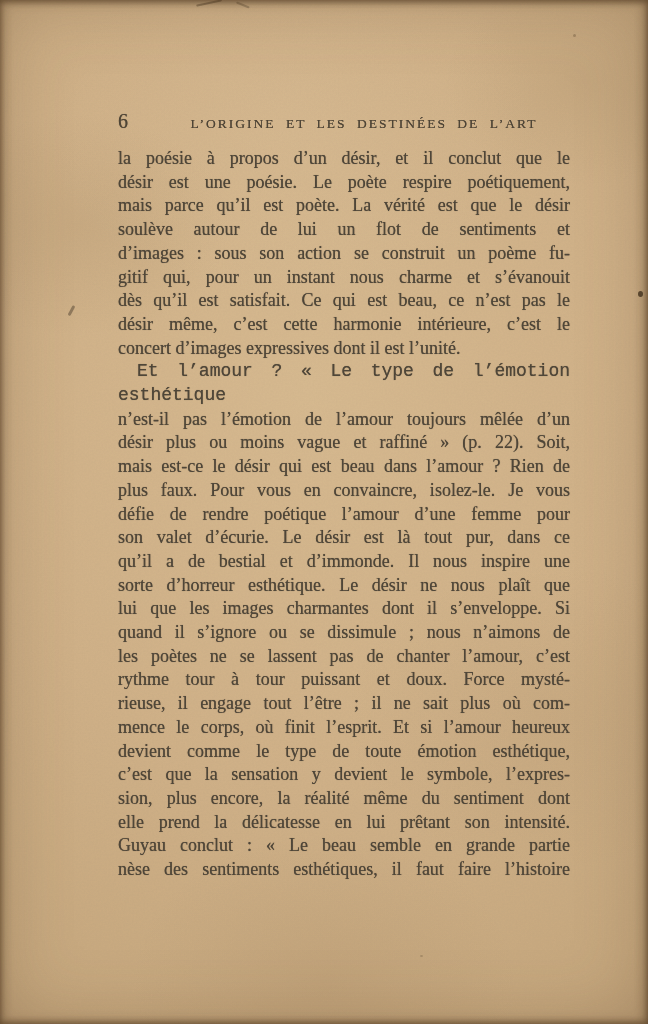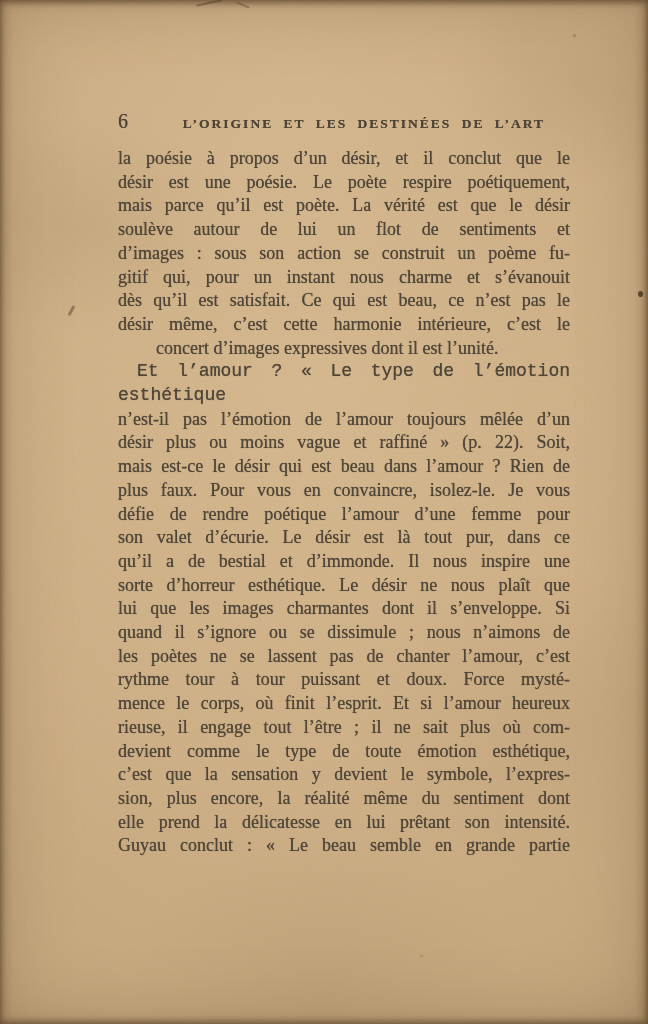--- a/index.html
+++ b/index.html
@@ -63,21 +63,21 @@
   .page-number {
     width: 40px;
     font-size: 20px;
     letter-spacing: 0.5px;
     text-shadow: 0 0 0.7px rgba(75, 64, 50, 0.9);
   }
   .running-title {
     flex: 1;
     text-align: center;
     font-size: 13.5px;
-    font-weight: bold;
+    font-weight: normal;
     letter-spacing: 2px;
     word-spacing: 5px;
     white-space: nowrap;
     text-shadow: 0 0 0.6px rgba(75, 64, 50, 0.85);
   }
   .body-text {
     position: absolute;
     left: 118px;
     top: 147px;
     width: 452px;
@@ -85,21 +85,21 @@
     font-size: 18px;
     line-height: 23.7px;
     color: #4b4336;
     text-shadow: 0 0 0.7px rgba(75, 64, 50, 0.85);
   }
   .line {
     text-align: justify;
     text-align-last: justify;
   }
   .line.indent { text-indent: 19px; font-family: Liberation Mono, monospace; }
-  .line.end { text-align-last: left; margin-left: 38px; }
+  .line.end { text-align-last: left; }
   
   .speck { position: absolute; pointer-events: none; z-index: 4; }
   .speck.s1 { left: 638px; top: 291px; width: 5px; height: 6px; border-radius: 50%; background: rgba(58, 44, 28, 0.8); }
   .speck.s2 { left: 70px; top: 305px; width: 2.5px; height: 11px; border-radius: 2px; background: rgba(80, 66, 48, 0.5); transform: rotate(28deg); }
   .speck.s3 { left: 196px; top: 2px; width: 26px; height: 1.5px; border-radius: 1px; background: rgba(96, 78, 55, 0.55); transform: rotate(-12deg); }
   .speck.s4 { left: 236px; top: 4px; width: 14px; height: 1.5px; border-radius: 1px; background: rgba(96, 78, 55, 0.4); transform: rotate(22deg); }
   .speck.s5 { left: 573px; top: 34px; width: 3px; height: 3px; border-radius: 50%; background: rgba(100, 80, 55, 0.4); }
   .speck.s6 { left: 420px; top: 955px; width: 3px; height: 2px; border-radius: 50%; background: rgba(110, 90, 62, 0.35); }
 </style>
 </head>
@@ -129,27 +129,28 @@
       <div class="line">mais est-ce le désir qui est beau dans l’amour ? Rien de</div>
       <div class="line">plus faux. Pour vous en convaincre, isolez-le. Je vous</div>
       <div class="line">défie de rendre poétique l’amour d’une femme pour</div>
       <div class="line">son valet d’écurie. Le désir est là tout pur, dans ce</div>
       <div class="line">qu’il a de bestial et d’immonde. Il nous inspire une</div>
       <div class="line">sorte d’horreur esthétique. Le désir ne nous plaît que</div>
       <div class="line">lui que les images charmantes dont il s’enveloppe. Si</div>
       <div class="line">quand il s’ignore ou se dissimule ; nous n’aimons de</div>
       <div class="line">les poètes ne se lassent pas de chanter l’amour, c’est</div>
       <div class="line">rythme tour à tour puissant et doux. Force mysté-</div>
+      <div class="line">rieuse, il engage tout l’être ; il ne sait plus où com-</div>
       <div class="line">mence le corps, où finit l’esprit. Et si l’amour heureux</div>
-      <div class="line">rieuse, il engage tout l’être ; il ne sait plus où com-</div>
       <div class="line">devient comme le type de toute émotion esthétique,</div>
       <div class="line">c’est que la sensation y devient le symbole, l’expres-</div>
       <div class="line">sion, plus encore, la réalité même du sentiment dont</div>
       <div class="line">elle prend la délicatesse en lui prêtant son intensité.</div>
       <div class="line">Guyau conclut : « Le beau semble en grande partie</div>
+      <div class="line">nèse des sentiments esthétiques, il faut faire l’histoire</div>
     </div>
 
   <div class="speck s1"></div>
   <div class="speck s2"></div>
   <div class="speck s3"></div>
   <div class="speck s4"></div>
   <div class="speck s5"></div>
   <div class="speck s6"></div>
 
   <svg class="texture" width="648" height="1024" aria-hidden="true">

